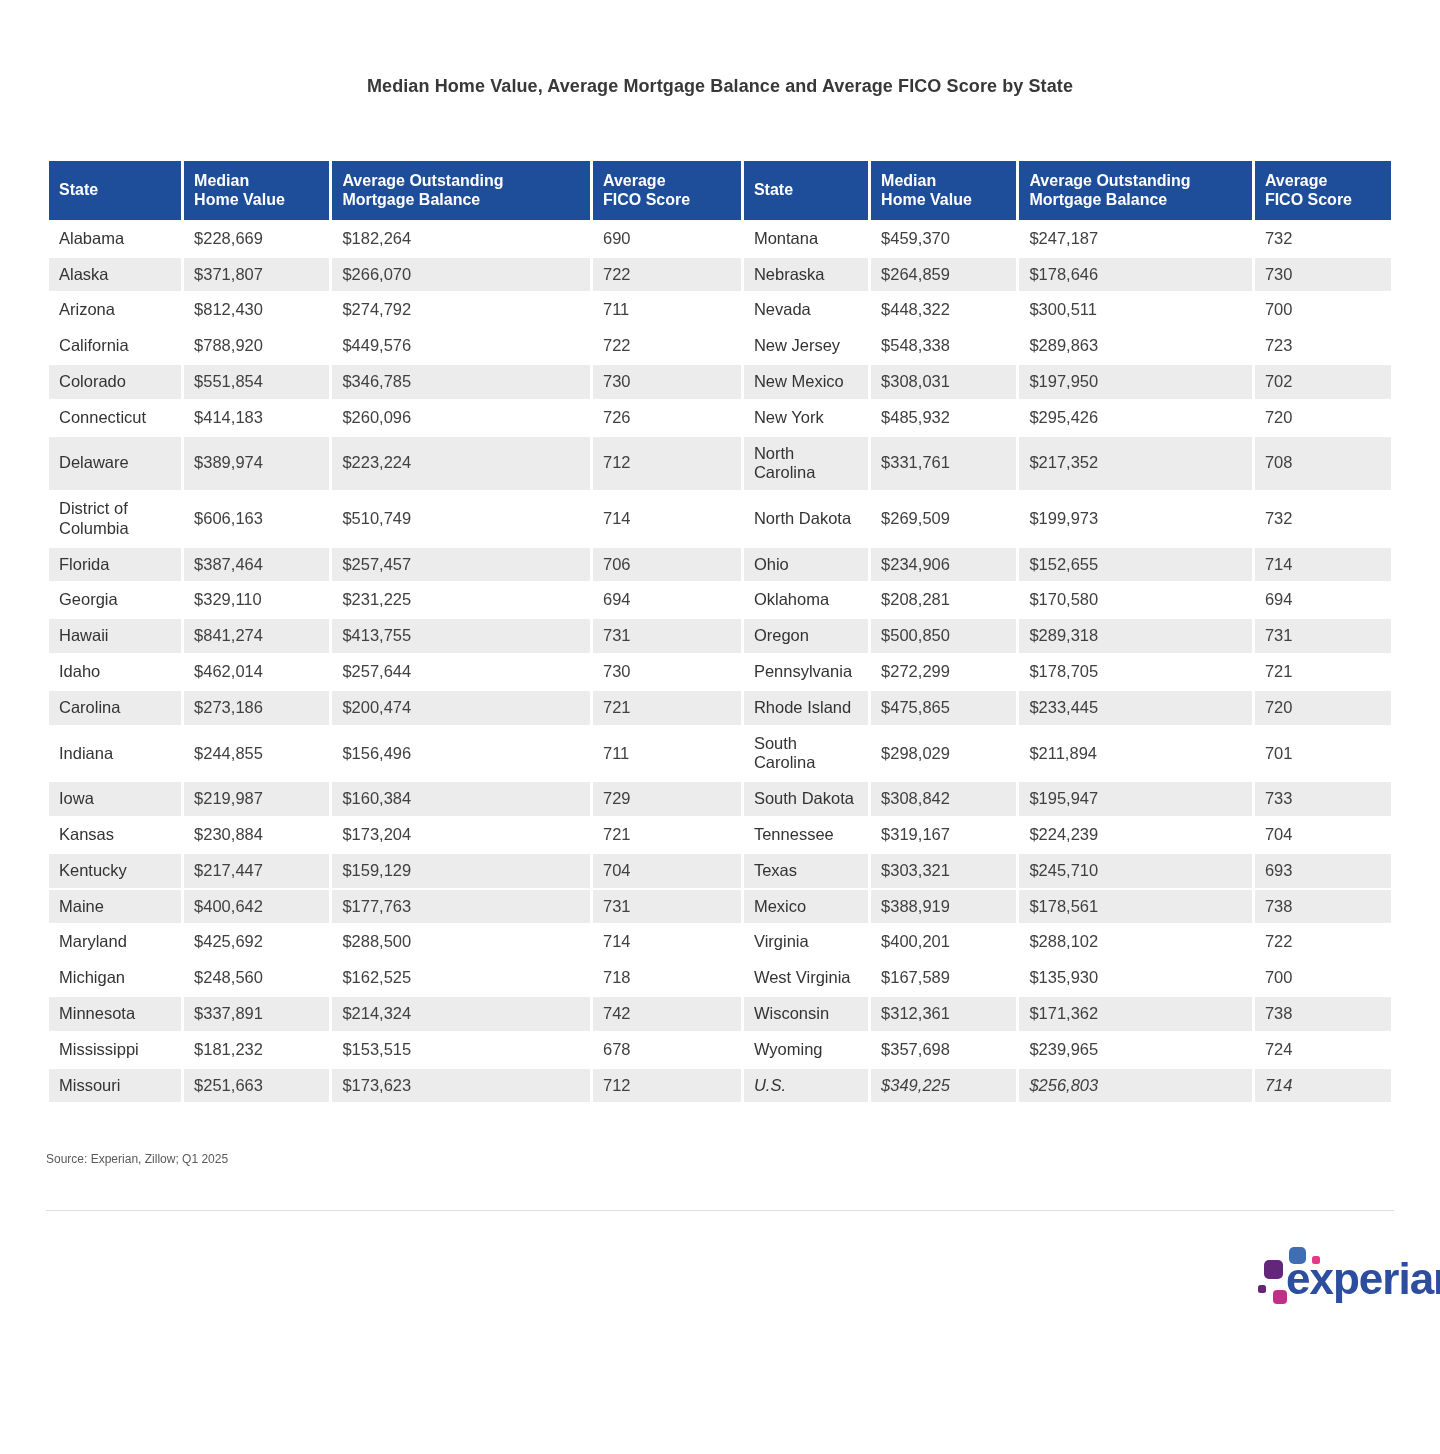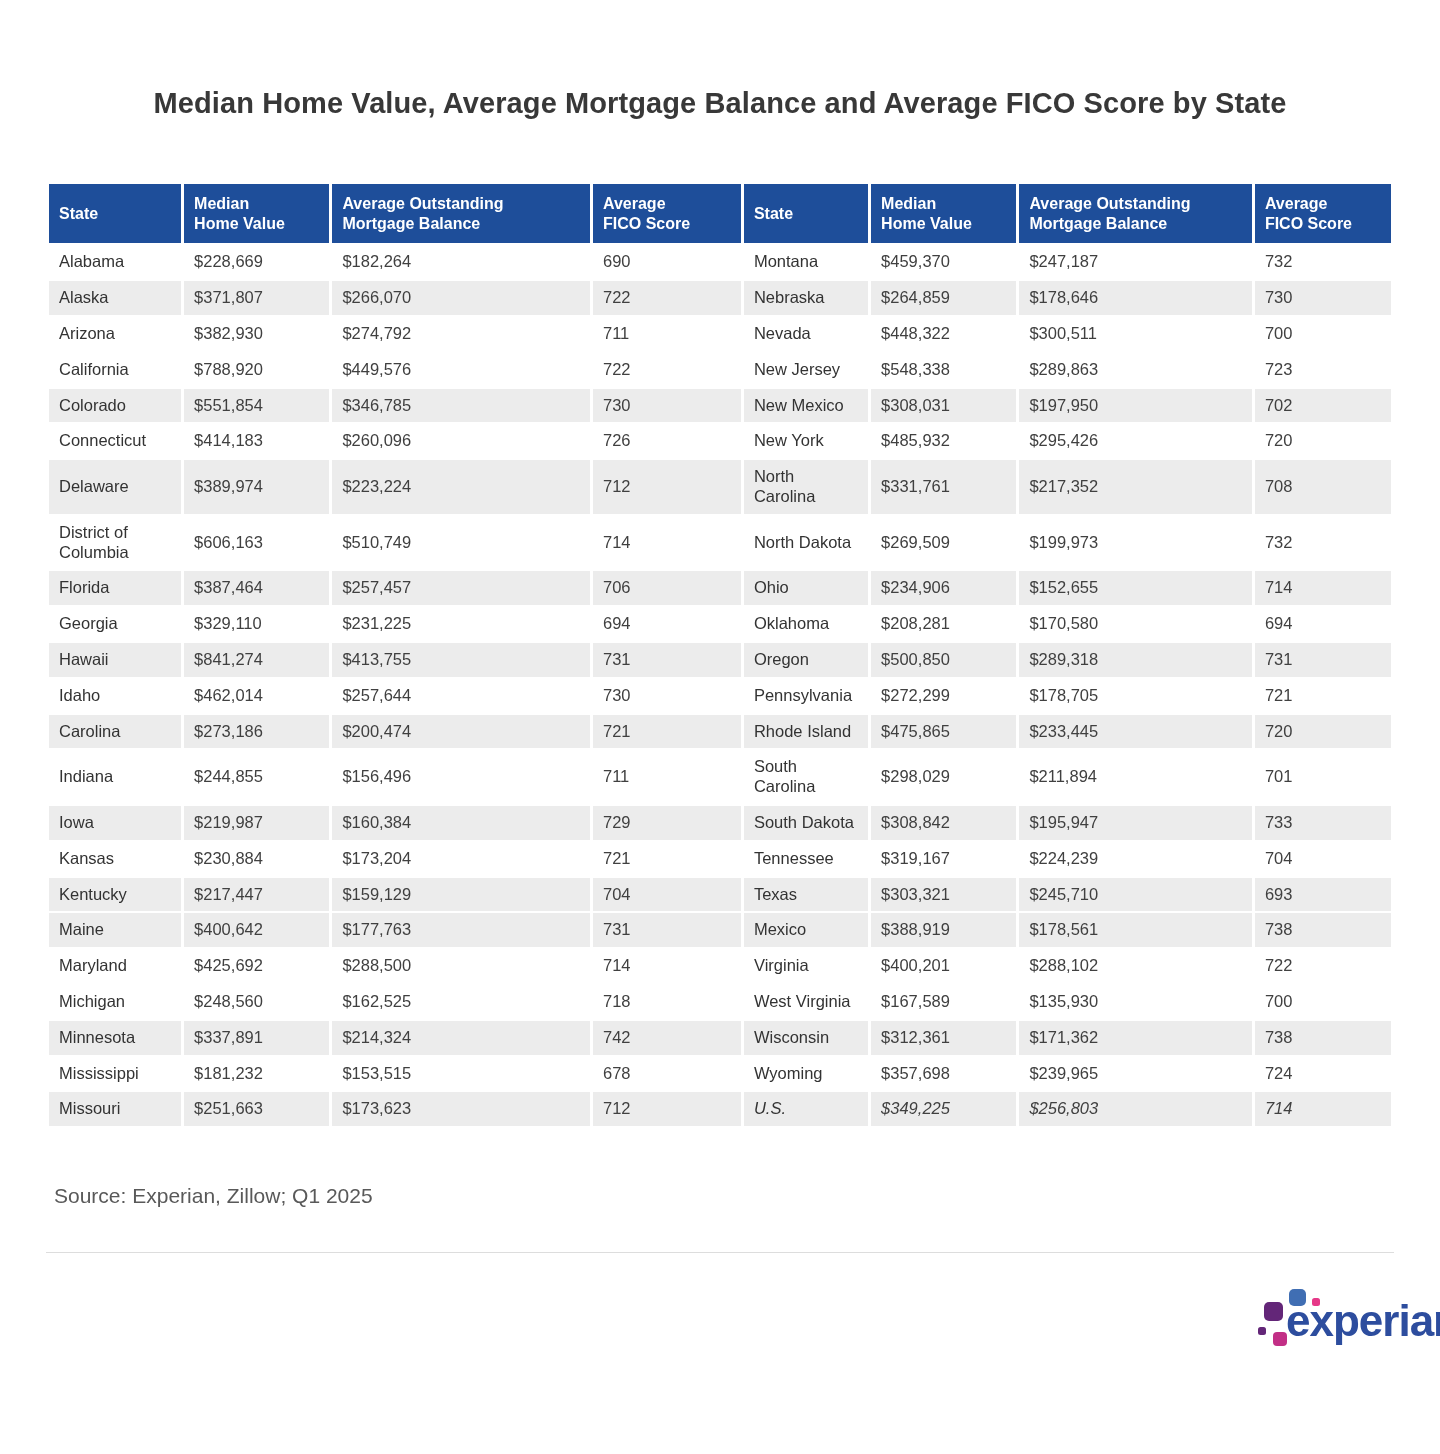--- a/index.html
+++ b/index.html
@@ -6,23 +6,23 @@
   html, body {
     margin: 0; padding: 0;
     width: 1440px; height: 1454px;
     background: #ffffff;
     font-family: "Liberation Sans", sans-serif;
     overflow: hidden;
   }
   .container { width: 1348px; margin: 0 46px; }
 
   .page-title {
-    margin: 11px; padding-top: 76px;
+    margin: 0; padding-top: 76px;
     text-align: center;
-    font-size: 29px; line-height: 1.15;
+    font-size: 18px; line-height: 1.15;
     font-weight: bold;
     color: var(--title-text, #383838);
     letter-spacing: 0.1px;
   }
 
   table.data-table {
     width: 100%;
     margin-top: 62px;
     border-collapse: separate;
     border-spacing: 3px 2px;
@@ -48,22 +48,22 @@
   }
   .data-table td.state {
     font-weight: normal;
     color: var(--state-text, #333333);
   }
   .data-table tr.row-a td { background: #ffffff; }
   .data-table tr.row-b td { background: var(--row-alt, #ececec); }
   .data-table td.italic { font-style: italic; }
 
   .source-note {
-    margin: 8px; padding-top: 48px;
-    font-size: 21px;
+    margin: 0; padding-top: 48px;
+    font-size: 12px;
     color: var(--source-text, #595959);
   }
 
   .footer-divider {
     margin-top: 44px;
     height: 1px;
     background: var(--divider, #dddddd);
   }
 
   .logo {
@@ -136,21 +136,21 @@
       <td>$371,807</td>
       <td>$266,070</td>
       <td>722</td>
       <td class="state">Nebraska</td>
       <td>$264,859</td>
       <td>$178,646</td>
       <td>730</td>
     </tr>
         <tr class="row-a">
       <td class="state">Arizona</td>
-      <td>$382,930</td>
+      <td>$812,430</td>
       <td>$274,792</td>
       <td>711</td>
       <td class="state">Nevada</td>
       <td>$448,322</td>
       <td>$300,511</td>
       <td>700</td>
     </tr>
         <tr class="row-a">
       <td class="state">California</td>
       <td>$788,920</td>

